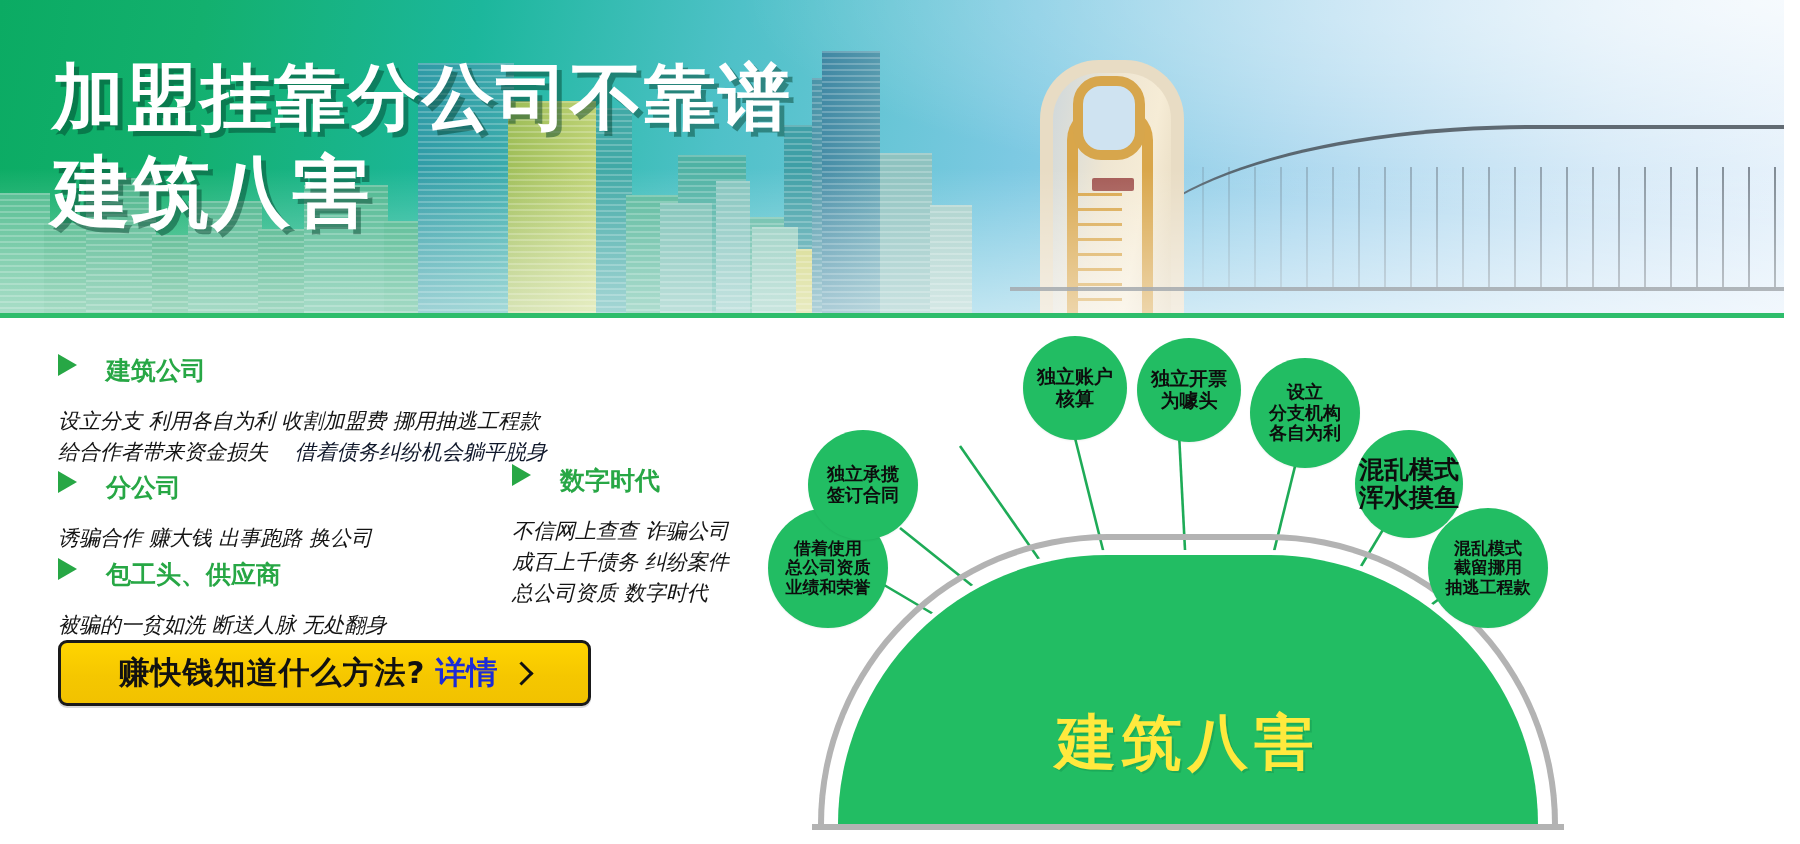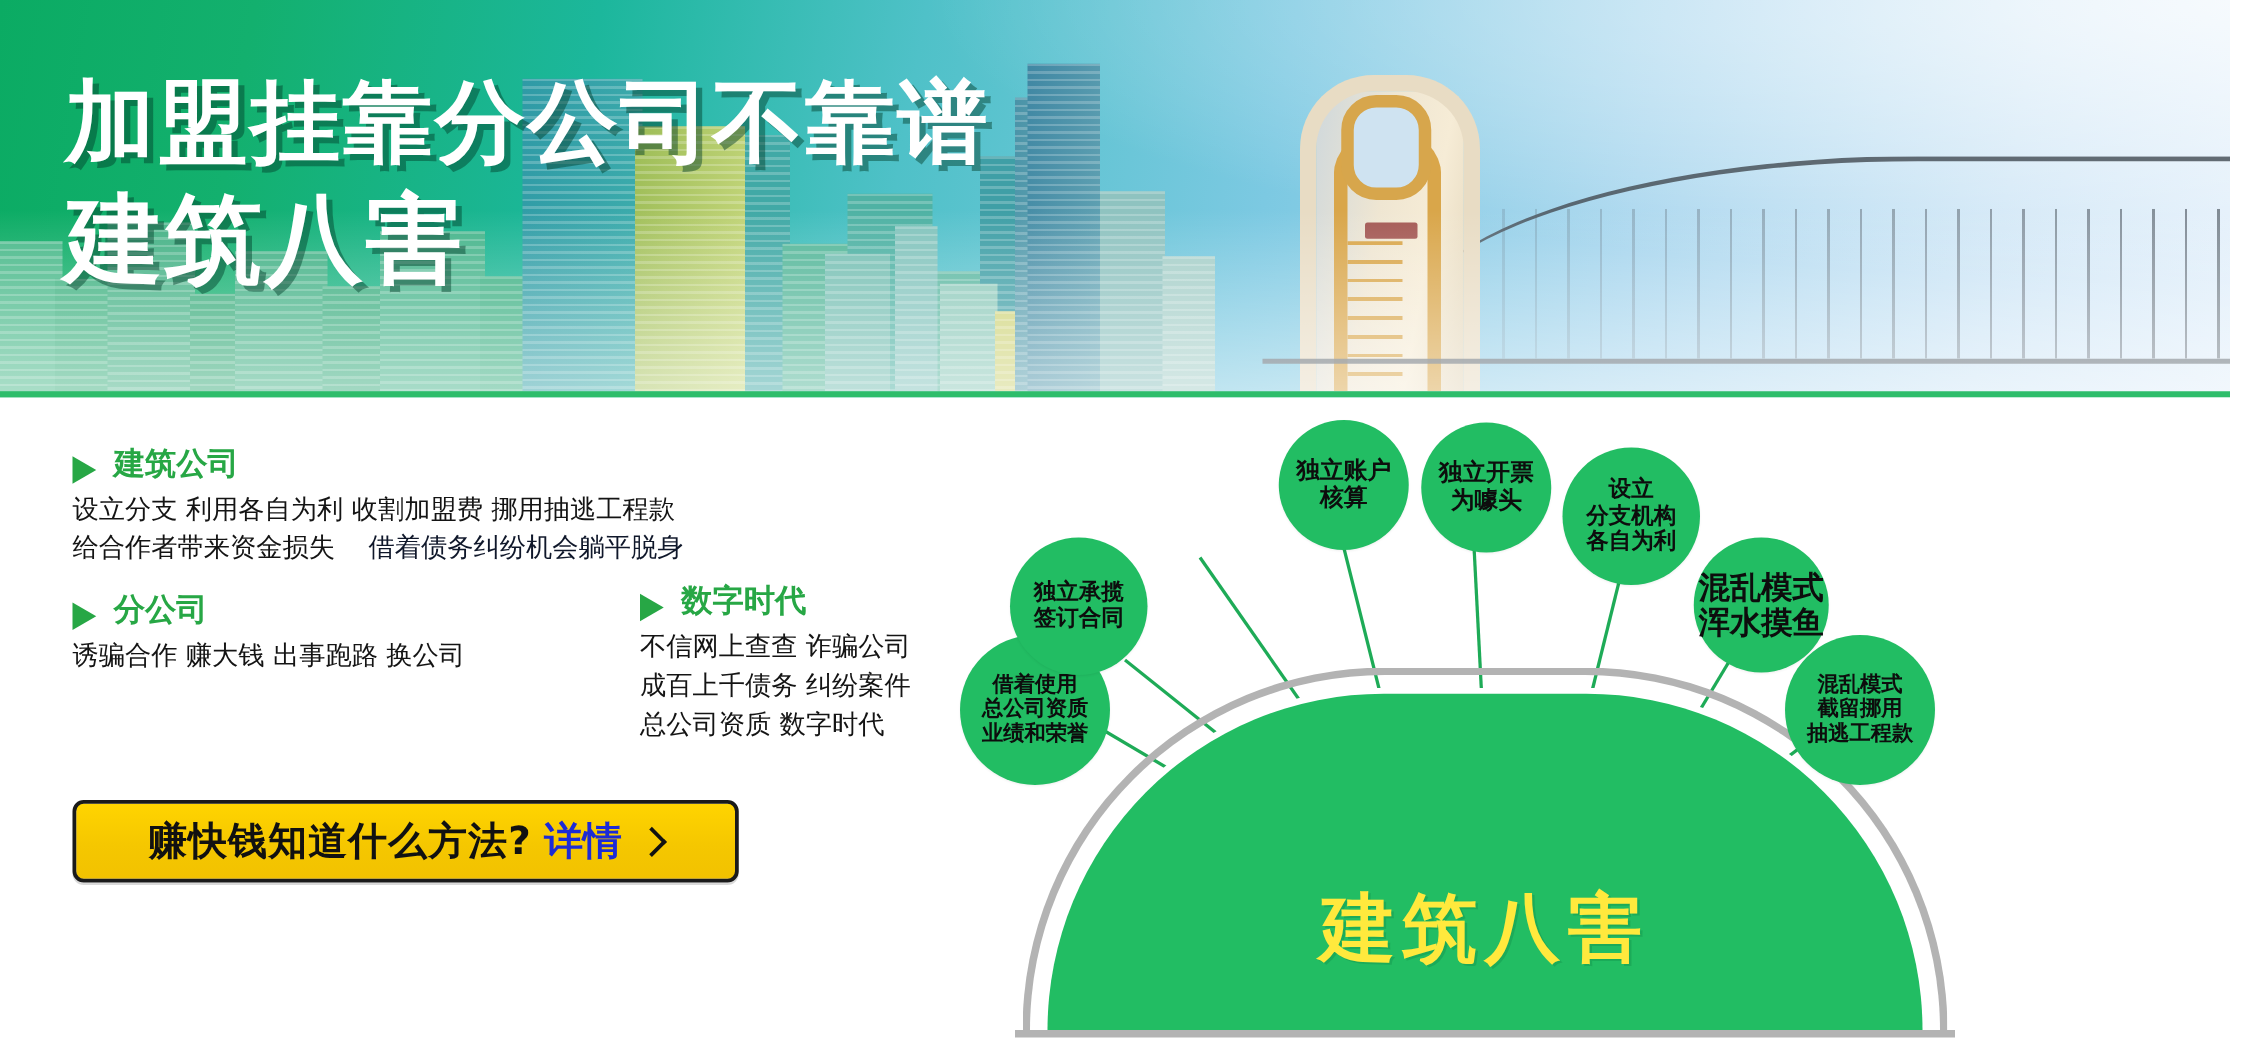--- a/index.html
+++ b/index.html
@@ -65,24 +65,24 @@
     margin:0;color:#ffffff;font-weight:700;letter-spacing:2px;
     text-shadow:5px 5px 0 rgba(0,60,40,.45);
     white-space:nowrap;
   }
   .h1{font-size:72px;line-height:82px;}
   .h2{font-size:78px;line-height:92px;margin-top:8px;}
 
   
   .left{position:absolute;left:0;top:318px;width:790px;height:526px;}
   .sec{position:absolute;}
-  .sec-head{display:flex;align-items:flex-end;gap:14px;}
+  .sec-head{display:flex;align-items:flex-start;gap:29px;}
   .tri{width:0;height:0;border-left:19px solid #27a745;border-top:11px solid transparent;border-bottom:11px solid transparent;}
   .sec-title{font-size:25px;font-weight:700;color:#27a745;white-space:nowrap;}
-  .sec-body{margin-top:5px;font-size:21px;line-height:31px;color:#141414;white-space:nowrap;}
+  .sec-body{margin-top:19px;font-size:21px;line-height:31px;color:#141414;white-space:nowrap;font-style:italic;}
   .sec-body .grn{color:#0f172a;}
 
   .s1{left:58px;top:36px;}
   .s2{left:58px;top:153px;}
   .s3{left:58px;top:240px;}
   .s4{left:512px;top:146px;}
 
   
   .cta{
     position:absolute;left:58px;top:322px;width:527px;height:60px;
@@ -255,20 +255,29 @@
     <div class="sec s2">
       <div class="sec-head">
         <div class="tri"></div>
         <div class="sec-title">分公司</div>
       </div>
       <div class="sec-body">
         <div>诱骗合作 赚大钱     出事跑路 换公司</div>
       </div>
     </div>
 
+    <div class="sec s3">
+      <div class="sec-head">
+        <div class="tri"></div>
+        <div class="sec-title">包工头、供应商</div>
+      </div>
+      <div class="sec-body">
+        <div>被骗的一贫如洗  断送人脉  无处翻身</div>
+      </div>
+    </div>
 
     <div class="sec s4">
       <div class="sec-head">
         <div class="tri"></div>
         <div class="sec-title">数字时代</div>
       </div>
       <div class="sec-body">
         <div>不信网上查查 诈骗公司</div>
         <div>成百上千债务 纠纷案件</div>
         <div>总公司资质 数字时代</div>

